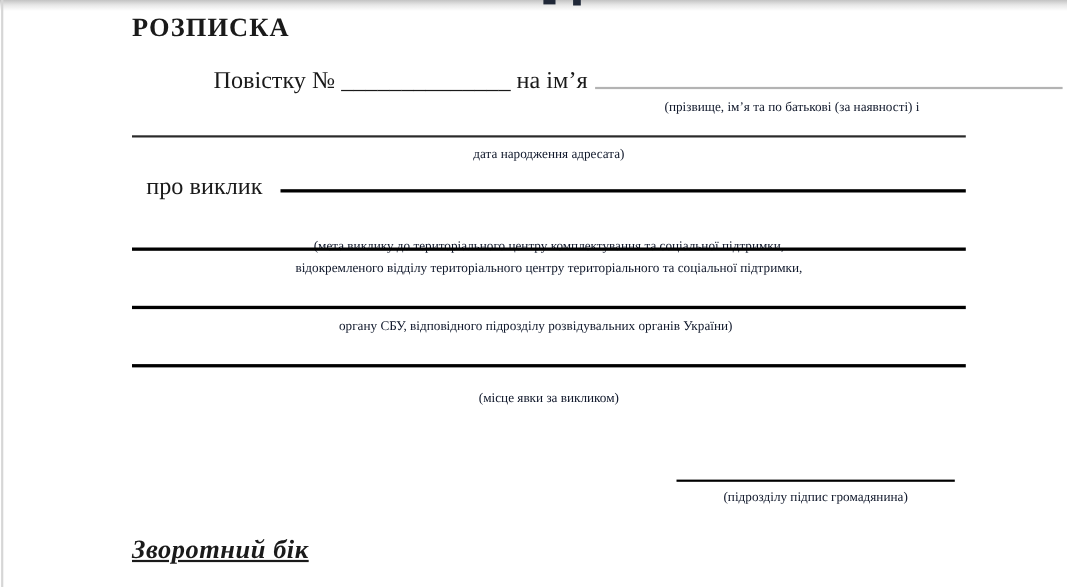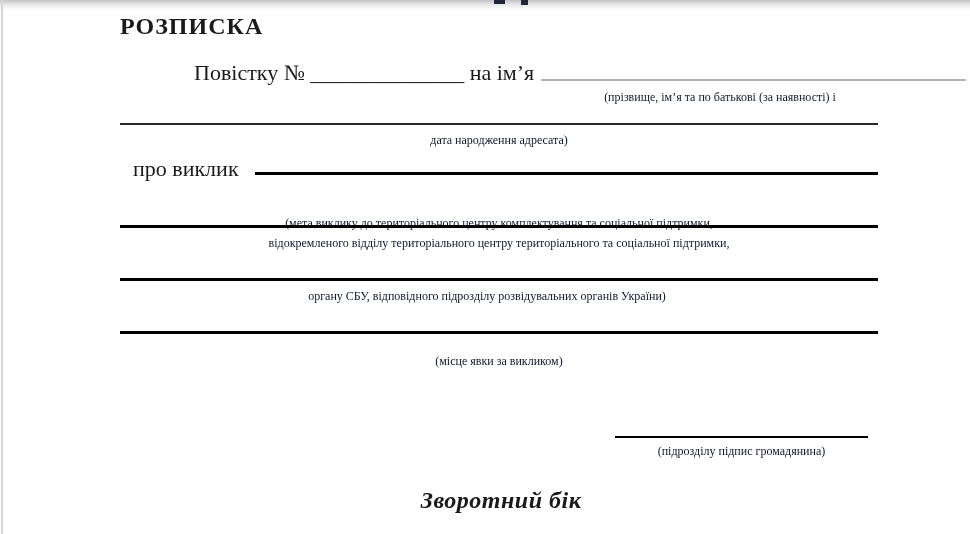--- a/index.html
+++ b/index.html
@@ -63,22 +63,23 @@
     white-space:pre; letter-spacing:0.9px;
   }
 
   .sig-line {
     position:absolute; left:615px; width:253px; top:436px; height:0;
     border-top:2px solid #000;
   }
 
   .back-side {
     position:absolute; left:120px; width:762px; top:487px;
-    text-align:center; font-size:24px; font-weight:bold; font-style:italic;
+    font-size:24px; font-weight:bold; font-style:italic;
     letter-spacing:0.5px;
+    text-decoration:underline;
   }
 </style>
 </head>
 <body>
 
 <div class="page">
 
   <div class="top-shadow"></div>
   <div class="left-edge"></div>
   <div class="frag frag-a"></div>

